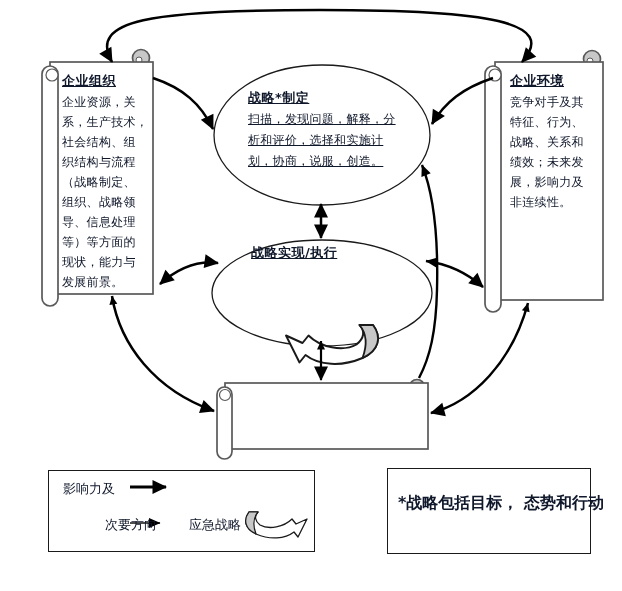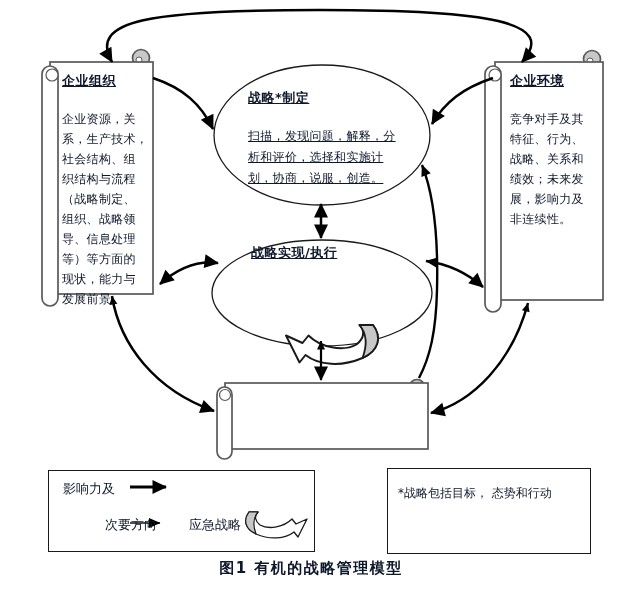--- a/index.html
+++ b/index.html
@@ -1,25 +1,25 @@
 <!DOCTYPE html>
 <html><head>
 <meta charset="utf-8">
 <style>
   html,body{margin:0;padding:0;background:#fff;}
   .canvas{position:relative;width:622px;height:591px;background:#fff;overflow:hidden;
           font-family:"DejaVu Sans","Liberation Sans",sans-serif;color:#0f172a;}
   .layer{position:absolute;left:0;top:0;}
   .node{position:absolute;z-index:2;}
   .node-title{display:inline-block;font-size:13px;font-weight:bold;text-decoration:underline;letter-spacing:.5px;white-space:nowrap;}
-  .node-body{font-size:12px;line-height:20px;letter-spacing:.3px;white-space:pre-line;margin-top:19px;}
+  .node-body{font-size:12px;line-height:20px;letter-spacing:.3px;white-space:pre-line;margin-top:2px;}
   .ellipse-body{line-height:21px;text-decoration:underline;}
   .box{position:absolute;z-index:2;border:1.5px solid #1a1a1a;background:transparent;}
   .legend-label{position:absolute;font-size:13px;white-space:nowrap;}
-  .note-text{position:absolute;left:10px;top:16px;font-size:12px;white-space:nowrap;}
+  .note-text{position:absolute;left:10px;top:24px;font-size:16px;white-space:nowrap;font-weight:bold;}
   .caption{position:absolute;left:0;top:559px;width:622px;text-align:center;z-index:2;
            font-size:15px;font-weight:bold;letter-spacing:1.5px;}
 </style>
 </head>
 <body>
 
 <div class="canvas">
 
   <svg class="layer" width="622" height="591" viewBox="0 0 622 591">
     <defs>
@@ -124,15 +124,14 @@
   <div class="box" style="left:48px;top:470px;width:265px;height:80px;">
     <span class="legend-label" style="left:14px;top:9px;">影响力及</span>
     <span class="legend-label" style="left:14px;top:45px;margin-left:42px;">次要方向</span>
     <span class="legend-label" style="left:140px;top:45px;">应急战略</span>
   </div>
 
   <div class="box" style="left:387px;top:468px;width:202px;height:84px;">
     <span class="note-text">*战略包括目标， 态势和行动</span>
   </div>
 
-  <div class="caption">图1  有机的战略管理模型</div>
 
 </div>
 
 </body></html>

